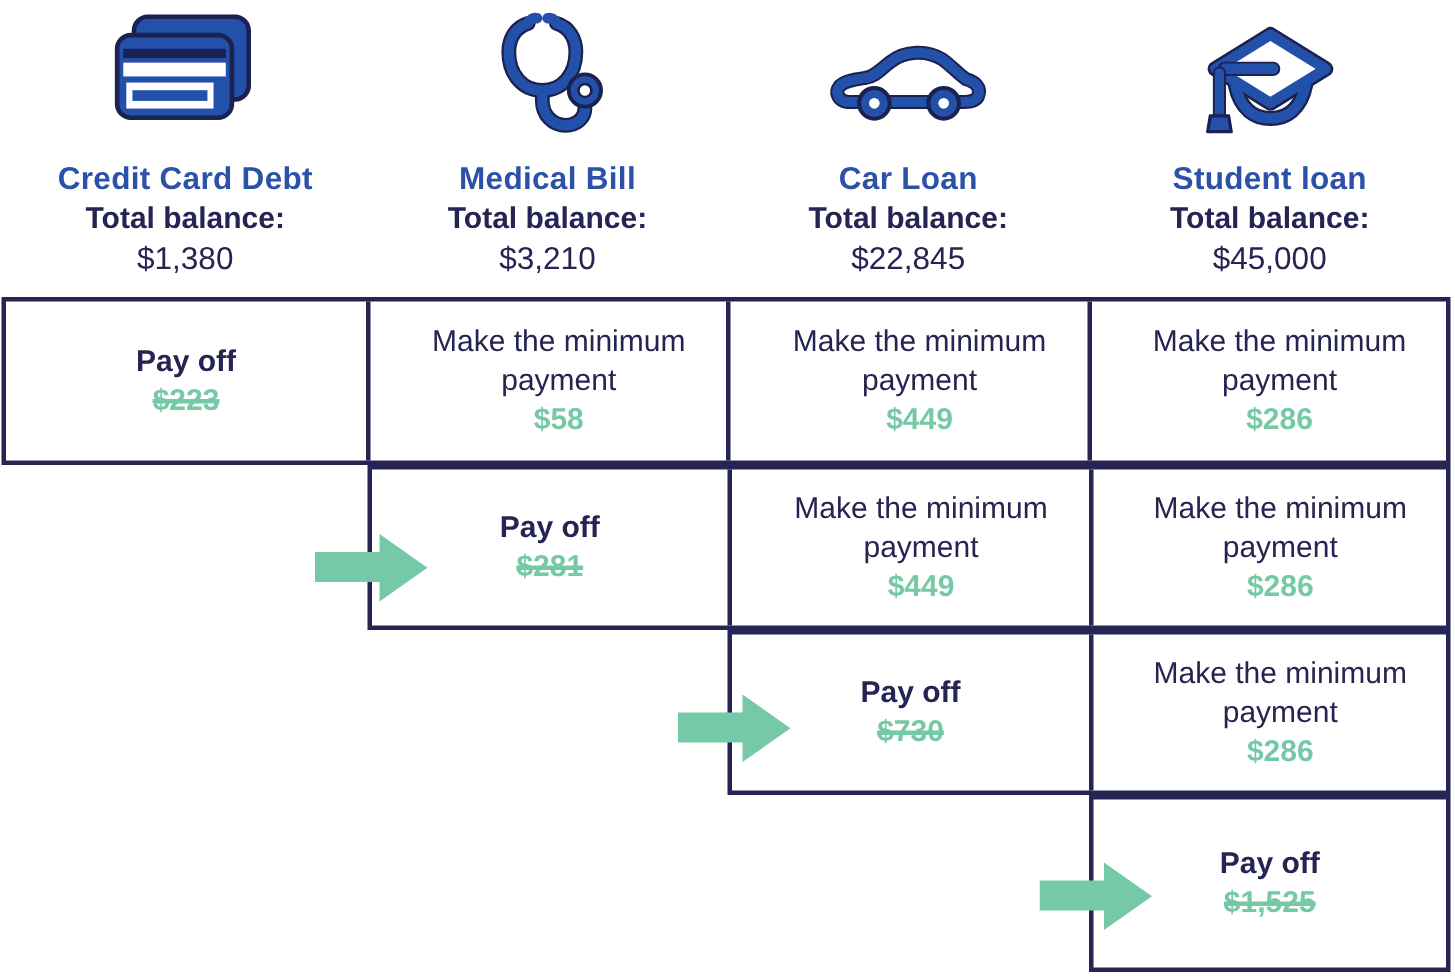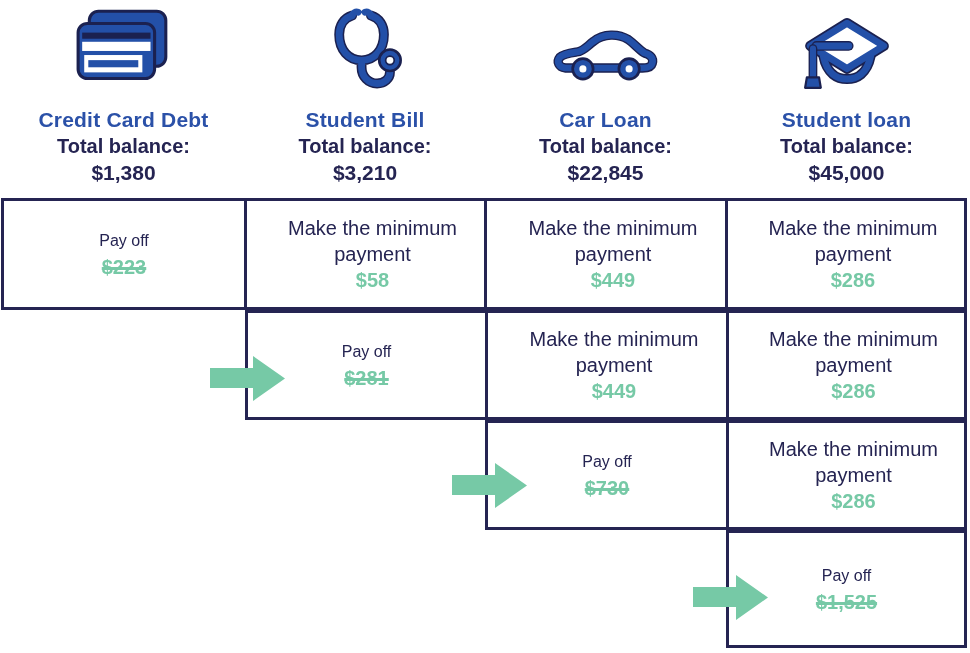--- a/index.html
+++ b/index.html
@@ -8,31 +8,31 @@
        color:var(--navy,#252452);}
   .canvas{position:relative;width:970px;height:653px;background:#fff;}
 
   
   .col-header{position:absolute;top:0;height:196px;text-align:center;}
   .icon-box{height:100px;display:flex;align-items:flex-end;justify-content:center;}
   .col-title{font-size:21px;font-weight:700;letter-spacing:.2px;
              color:var(--blue,#2b51a8);margin-top:8px;line-height:24px;}
   .balance-label{font-size:20px;font-weight:700;color:var(--navy,#252452);
                  margin-top:2px;line-height:24px;}
-  .balance-amount{font-size:21px;font-weight:700;color:var(--navy,#252452);
+  .balance-amount{font-size:21px;font-weight:400;color:var(--navy,#252452);
                   margin-top:2px;line-height:25px;}
 
   
   .row{position:absolute;box-sizing:border-box;background:#fff;
        border:3px solid var(--navy,#252452);display:grid;}
   .cell{display:flex;flex-direction:column;justify-content:center;align-items:center;
         box-sizing:border-box;padding:4px 26px;text-align:center;}
   .cell + .cell{border-left:3px solid var(--navy,#252452);padding-left:40px;}
   .cell-label{font-size:20px;font-weight:400;line-height:26px;color:var(--navy,#252452);}
-  .payoff .cell-label{font-weight:400;font-size:16px;text-align:center;}
+  .payoff .cell-label{font-weight:700;font-size:20px;text-align:center;}
   .cell-amount{font-size:20px;font-weight:700;line-height:26px;color:var(--green,#76c9a6);}
   .payoff .cell-amount{text-decoration:line-through;text-decoration-thickness:2.5px;}
 
   
   .arrow{position:absolute;z-index:5;width:76px;height:47px;}
   .arrow polygon{fill:var(--green,#76c9a6);}
 
   
   .ic-under{stroke:var(--icon-navy,#1b2150);fill:none;stroke-linecap:round;stroke-linejoin:round;}
   .ic-over{stroke:var(--icon-blue,#2350a8);fill:none;stroke-linecap:round;stroke-linejoin:round;}
@@ -63,21 +63,21 @@
   <div class="col-header" style="left:245px;width:240px">
     <div class="icon-box">
       <svg width="86" height="98" viewBox="0 0 100 100" style="margin-bottom:1px">
         <path class="ic-under" stroke-width="11.5" d="M35 10 C25 13 20 22 20 32 C20 50 31 62 46 62 C61 62 72 50 72 32 C72 22 67 13 57 10 M46 62 L46 70 C46 81 54 89 64 89 C73 89 79 83 79 76"></path>
         <path class="ic-over" stroke-width="8" d="M35 10 C25 13 20 22 20 32 C20 50 31 62 46 62 C61 62 72 50 72 32 C72 22 67 13 57 10 M46 62 L46 70 C46 81 54 89 64 89 C73 89 79 83 79 76"></path>
         <path class="ic-over" stroke-width="8" d="M35 10 C36 7 39 5 42 6 M57 10 C56 7 53 5 50 6"></path>
         <circle cx="79" cy="62" r="12.5" fill="var(--icon-blue,#2350a8)" stroke="var(--icon-navy,#1b2150)" stroke-width="3"></circle>
         <circle cx="79" cy="62" r="5" fill="#ffffff" stroke="var(--icon-navy,#1b2150)" stroke-width="2"></circle>
       </svg>
     </div>
-    <div class="col-title">Student Bill</div>
+    <div class="col-title">Medical Bill</div>
     <div class="balance-label">Total balance:</div>
     <div class="balance-amount">$3,210</div>
   </div>
 
   <div class="col-header" style="left:485px;width:241px">
     <div class="icon-box">
       <svg width="112" height="64" viewBox="0 0 120 72" style="margin-bottom:8px">
         <path class="ic-under" stroke-width="10.5" d="M14 45 C7 44 4 38 8 33 C12 29 20 28 27 27 C35 26 39 20 46 15 C57 6 74 6 85 13 C92 18 97 24 103 28 C110 30 114 34 112 40 C111 44 106 45 101 45 L14 45"></path>
         <path class="ic-over" stroke-width="7.5" d="M14 45 C7 44 4 38 8 33 C12 29 20 28 27 27 C35 26 39 20 46 15 C57 6 74 6 85 13 C92 18 97 24 103 28 C110 30 114 34 112 40 C111 44 106 45 101 45 L14 45"></path>
         <circle cx="34" cy="46" r="11.5" fill="var(--icon-blue,#2350a8)" stroke="var(--icon-navy,#1b2150)" stroke-width="3"></circle>

